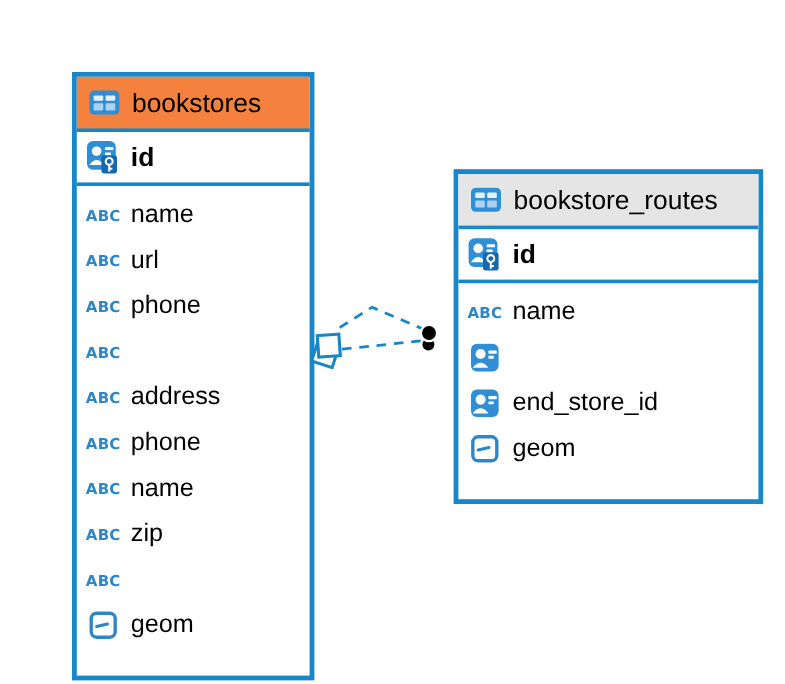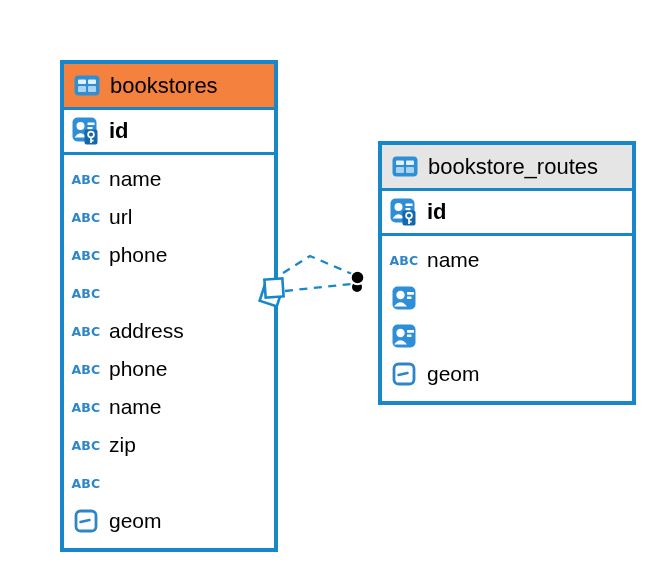--- a/index.html
+++ b/index.html
@@ -30,21 +30,21 @@
     font-size: 22px;
   }
   #table-bookstores .tbl-header { background: var(--hdr1); }
   #table-routes .tbl-header { background: var(--hdr2); }
   .pk-row {
     display: flex; align-items: center; gap: 8px;
     height: 45px; padding: 12px 7px;
     border-bottom: 3px solid var(--blue);
     font-size: 22px; font-weight: 700;
   }
-  .fields { padding: 5px 0 8px; }
+  .fields { padding: 5px 0 23px; }
   .field-row {
     display: flex; align-items: center; gap: 8px;
     height: 38px; padding: 0 7px;
     font-size: 21px;
   }
   .icon-box {
     width: 30px; flex: 0 0 30px;
     display: flex; align-items: center; justify-content: center;
   }
   .abc {
@@ -92,21 +92,21 @@
     </symbol>
     <symbol id="sym-geom" viewBox="0 0 24 24">
       <rect x="2" y="2" width="20" height="20" rx="4.5" fill="#ffffff" stroke="#2E86C8" stroke-width="2.8"></rect>
       <line x1="6.5" y1="13" x2="15.5" y2="11" stroke="#2E86C8" stroke-width="2.6" stroke-linecap="round"></line>
     </symbol>
   </defs>
 </svg>
 
 <div class="erd-canvas" style="position:absolute; inset:0;">
 
-  <div class="erd-table" id="table-bookstores" style="left:60px; top:60px; width:218px;">
+  <div class="erd-table" id="table-bookstores" style="left:60px; top:60px; width:202px;">
     <div class="tbl-header">
       <span class="icon-box">
           <svg width="26" height="21">
             <use href="#sym-table"></use>
           </svg>
         </span>
       <span class="tbl-name">bookstores</span>
     </div>
     <div class="pk-row">
       <span class="icon-box">
@@ -190,20 +190,21 @@
               <use href="#sym-ref"></use>
             </svg>
           </span>
       </div>
       <div class="field-row">
         <span class="icon-box">
             <svg width="24" height="24">
               <use href="#sym-ref"></use>
             </svg>
           </span>
+        <span class="col-label">end_store_id</span>
       </div>
       <div class="field-row">
         <span class="icon-box">
             <svg width="24" height="24">
               <use href="#sym-geom"></use>
             </svg>
           </span>
         <span class="col-label">geom</span>
       </div>
     </div>

